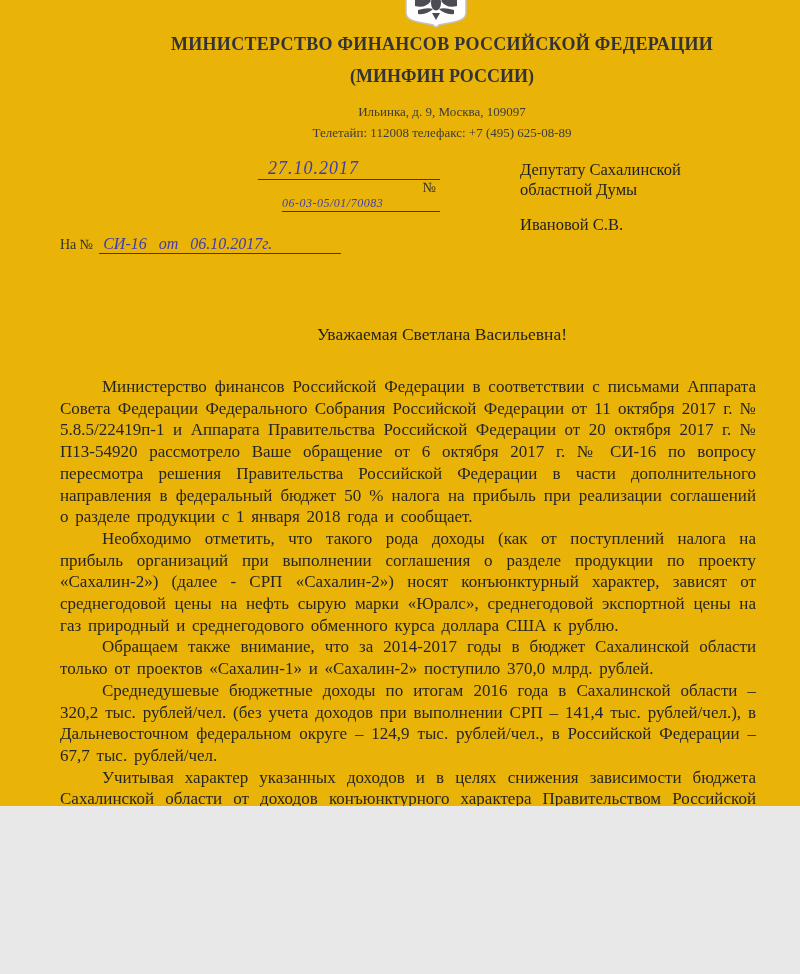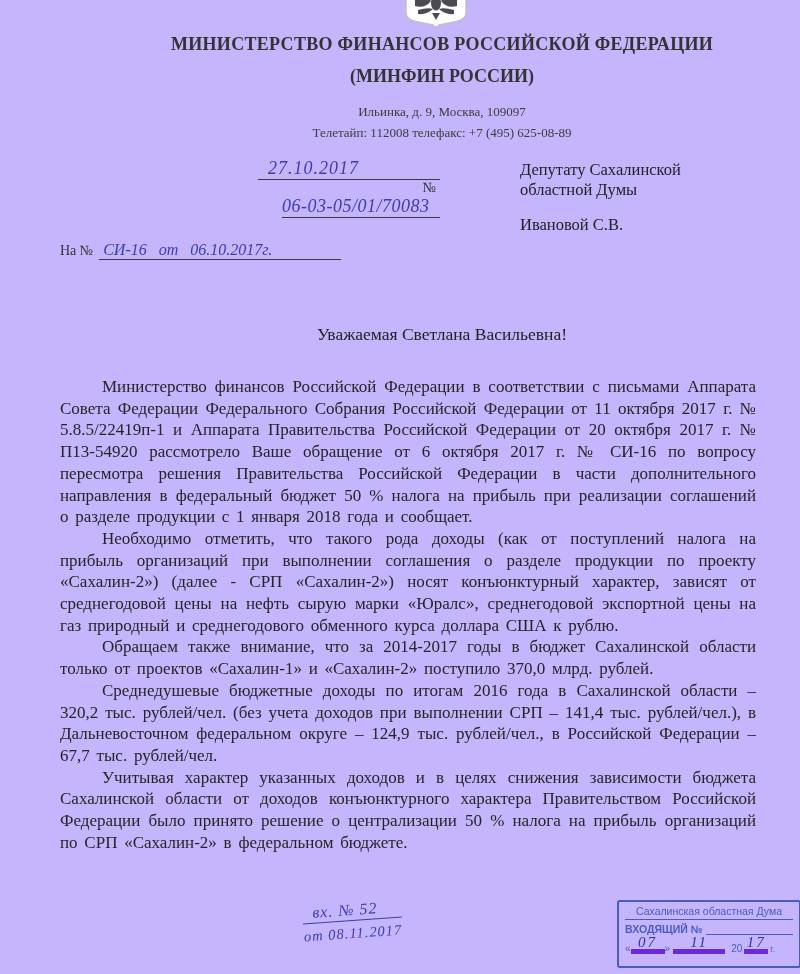--- a/index.html
+++ b/index.html
@@ -1,19 +1,19 @@
 <!DOCTYPE html>
 <html><head>
 <meta charset="utf-8">
 <style>
   html,body { margin:0; padding:0; }
   body { width:800px; height:974px; background:#e8e8e8; }
   .page {
-    position:relative; width:800px; height:974px;
-    background:#c4b5fd; overflow:hidden;
+    position:relative; width:800px; height:806px;
+    background:#eab308; overflow:hidden;
     font-family:"Liberation Serif", serif; color:#2a2a2a;
   }
 
   
   .emblem { position:absolute; top:0; left:402px; width:68px; height:33px; overflow:hidden; }
   .emblem svg { display:block; margin-top:-13px; }
 
   
   .letterhead { position:absolute; top:34px; left:42px; width:800px; text-align:center; }
   .lh-title1 { font-size:18px; font-weight:bold; letter-spacing:0.3px; color:#333; }
@@ -21,21 +21,21 @@
   .lh-addr  { font-size:13px; margin-top:17px; color:#3c3c3c; }
   .lh-tel   { font-size:13px; margin-top:5px; color:#3c3c3c; }
 
   
   .refblock { position:absolute; top:158px; left:60px; width:380px; }
   .ref-line1 { display:flex; align-items:flex-end;flex-direction:column; }
   .hand { font-style:italic; color:#3d3daf; white-space:nowrap; }
   .slot { border-bottom:1.5px solid #3a3a3a; display:inline-block; }
   .slot-date { width:172px; font-size:18px; padding-left:10px; letter-spacing:1px; }
   .ref-no { font-size:14px; color:#333; margin:0 4px 0 8px; }
-  .slot-num { width:158px; font-size:18px; letter-spacing:0.5px; }
+  .slot-num { width:158px; font-size:12px; letter-spacing:0.5px; }
   .ref-line2 { margin-top:23px; display:flex; align-items:center; }
   .ref-na { font-size:14px; color:#333; margin-right:6px; }
   .slot-reply { width:238px; font-size:16px; padding-left:4px; word-spacing:8px; }
 
   
   .addressee { position:absolute; top:160px; left:520px; width:265px; font-size:16.5px; line-height:20px; color:#222; }
   .addr-name { margin-top:15px; }
   .addr-post { margin-top:14px; font-size:15.5px; line-height:19px; }
 
   

